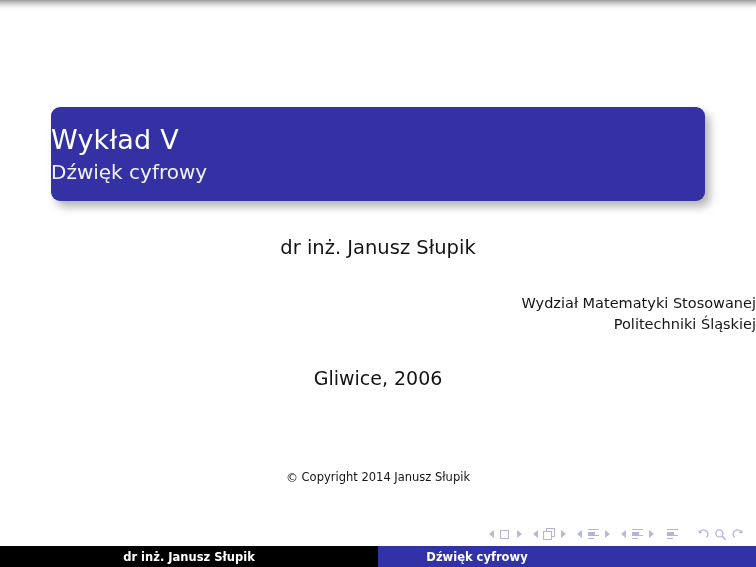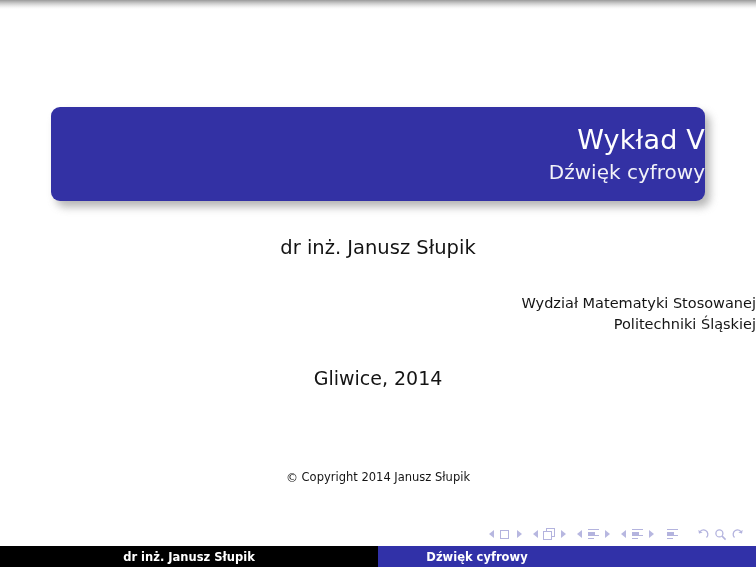--- a/index.html
+++ b/index.html
@@ -53,21 +53,21 @@
   }
   .titleblock {
     position: absolute;
     left: 0; top: 0;
     width: 654px;
     height: 94px;
     border-radius: 9px;
     background: #3331a4;
     display: flex;
     flex-direction: column;
-    align-items: flex-end;
+    align-items: flex-start;
     justify-content: center;
   }
   .title-main {
     color: #ffffff;
     font-size: 27px;
     line-height: 1.1;
     font-weight: 400;
     letter-spacing: .2px;
     margin-bottom: 7px;
   }
@@ -242,21 +242,21 @@
       <div class="title-sub">Dźwięk cyfrowy</div>
     </div>
   </div>
 
   <div class="center-col">
     <p class="author">dr inż. Janusz Słupik</p>
     <p class="institute">
       <span>Wydział Matematyki Stosowanej</span><br>
       <span>Politechniki Śląskiej</span>
     </p>
-    <p class="date">Gliwice, 2014</p>
+    <p class="date">Gliwice, 2006</p>
   </div>
 
   <div class="copyright">
     <span class="cmark">©</span>
     <span>Copyright 2014 Janusz Słupik</span>
   </div>
 
   <div class="navbar">
 
     <div class="nav-group">

